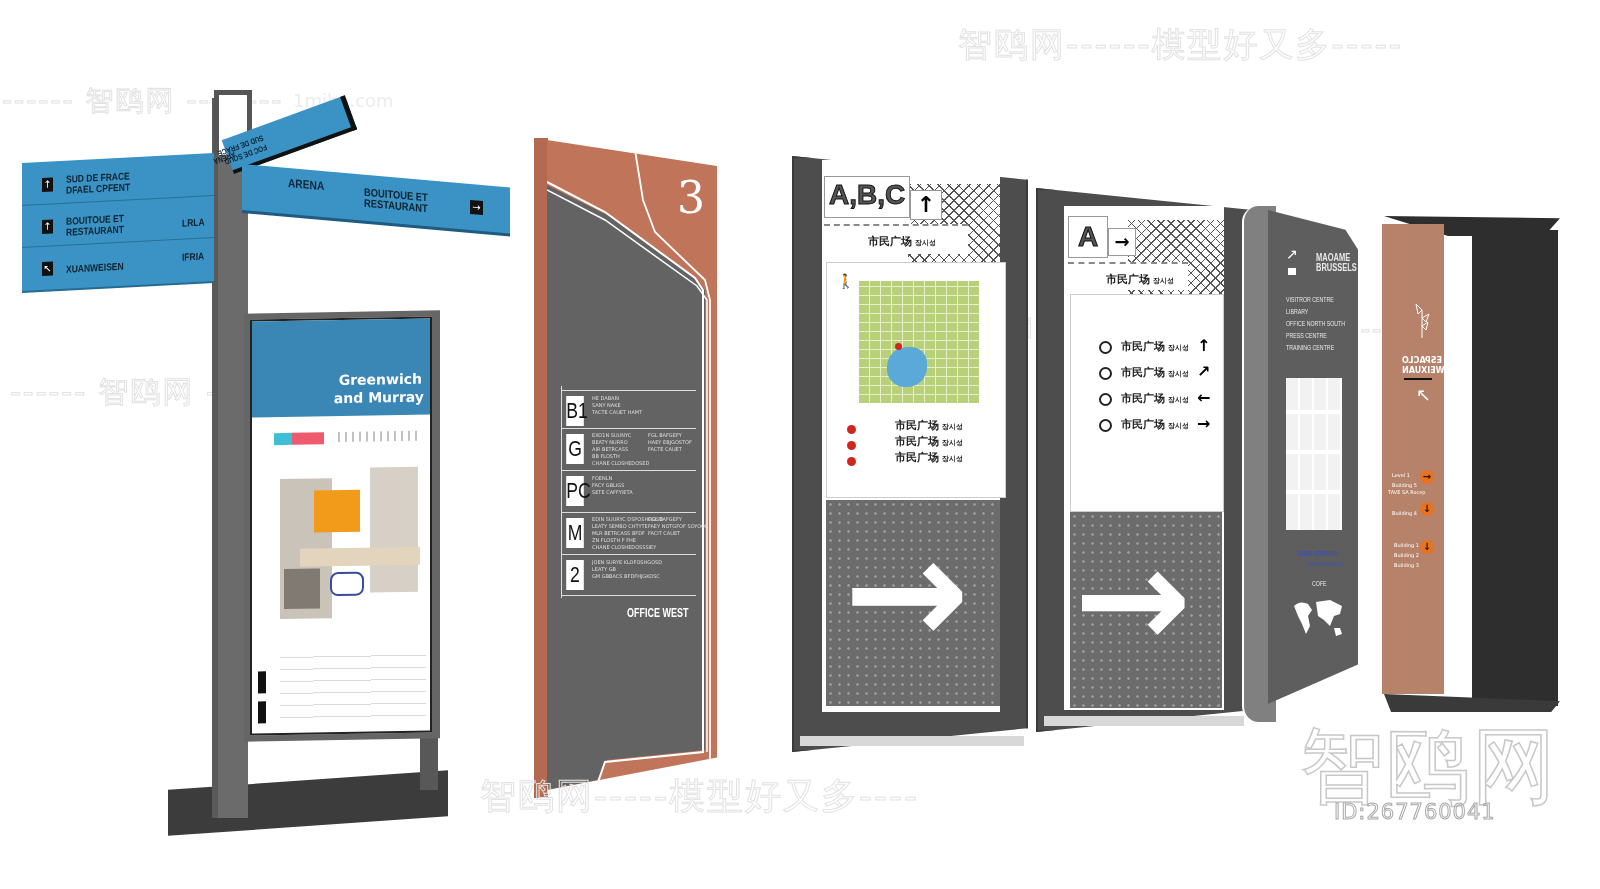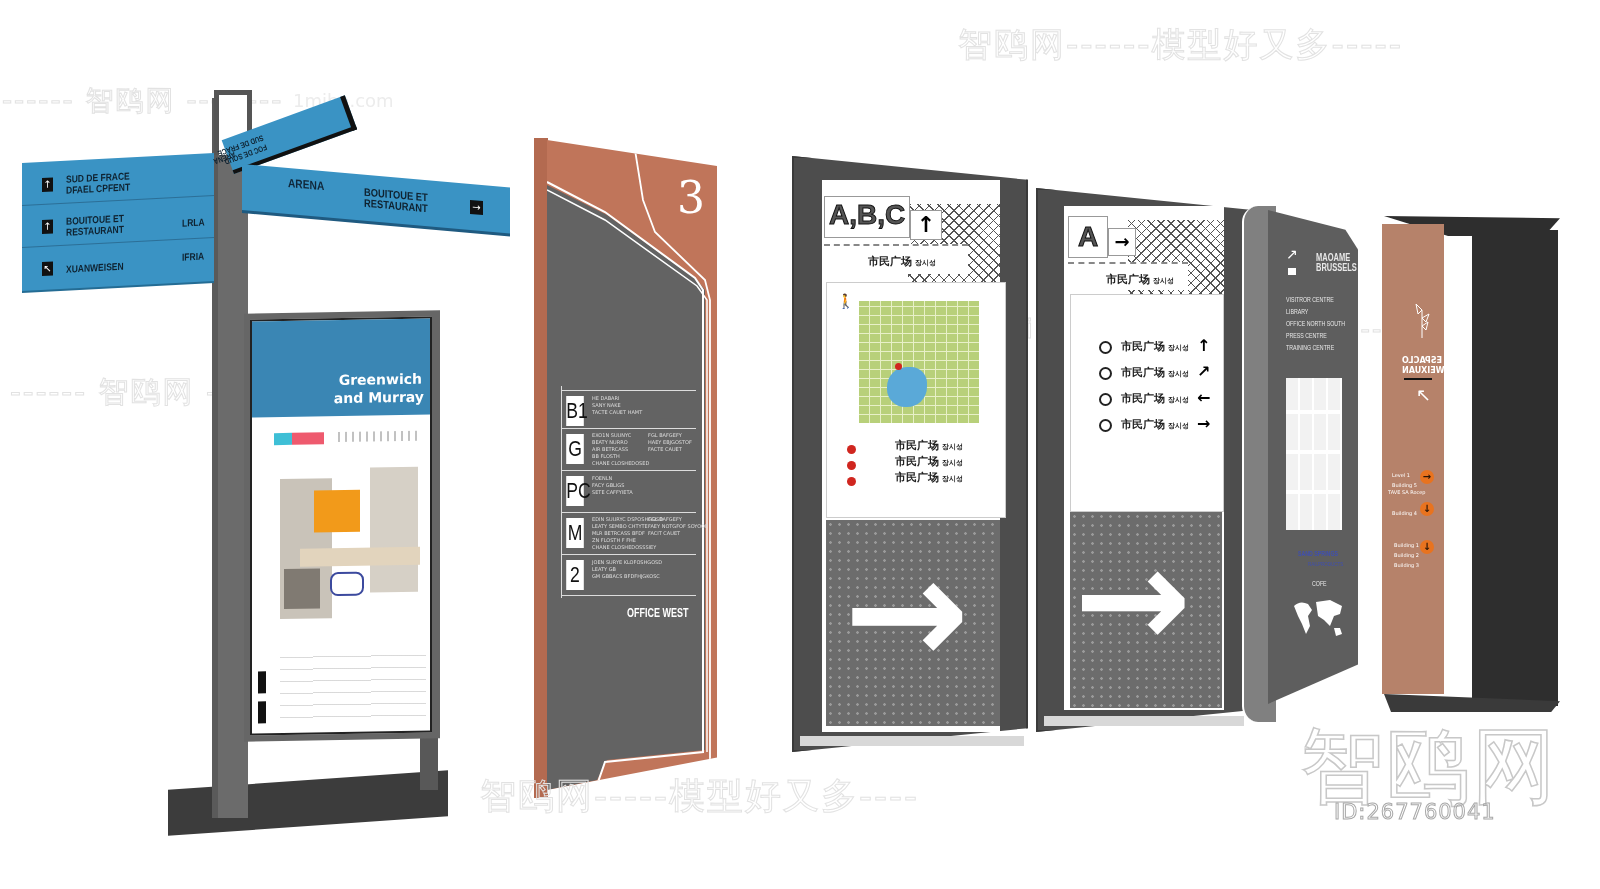--- a/index.html
+++ b/index.html
@@ -157,21 +157,21 @@
         <div class="floor-txt" style="left:30px;top:11px;">LEATY GB</div>
         <div class="floor-txt" style="left:30px;top:18px;">GM GBBACS BFDFHJGKOSC</div>
       </div>
     </div>
     <div class="abs" style="left:80px;top:466px;color:#fff;font-family:'Liberation Sans',sans-serif;font-weight:bold;font-size:12px;transform:scaleX(.75);transform-origin:left;white-space:nowrap;">OFFICE WEST</div>
   </div>
 </div>
 
 <div>
   <div class="abs frame" style="left:792px;top:156px;width:232px;height:592px;clip-path:polygon(0 0,100% 4%,100% 96%,0 100%);"></div>
-  <div class="abs" style="left:822px;top:180px;width:178px;height:552px;background:#fff;">
+  <div class="abs" style="left:822px;top:160px;width:178px;height:552px;background:#fff;">
     <div class="abs mesh" style="left:86px;top:24px;width:92px;height:100px;"></div>
     <div class="abs" style="left:2px;top:16px;width:84px;height:40px;background:#fff;border:1px solid #999;">
       <div class="abs" style="left:4px;top:2px;font-family:'Liberation Sans',sans-serif;font-weight:bold;font-size:28px;color:#555;-webkit-text-stroke:1px #111;">A,B,C</div>
     </div>
     <div class="abs" style="left:88px;top:30px;width:30px;height:28px;background:#fff;border:1px solid #999;">
       <div style="text-align:center;font-size:22px;line-height:28px;font-weight:bold;">↑</div>
     </div>
     <div class="abs" style="left:2px;top:64px;width:144px;height:28px;background:#fff;border-top:2px dashed #888;">
       <div class="abs cn" style="left:44px;top:8px;">
         <span>市民广场</span><small>장시성</small>

